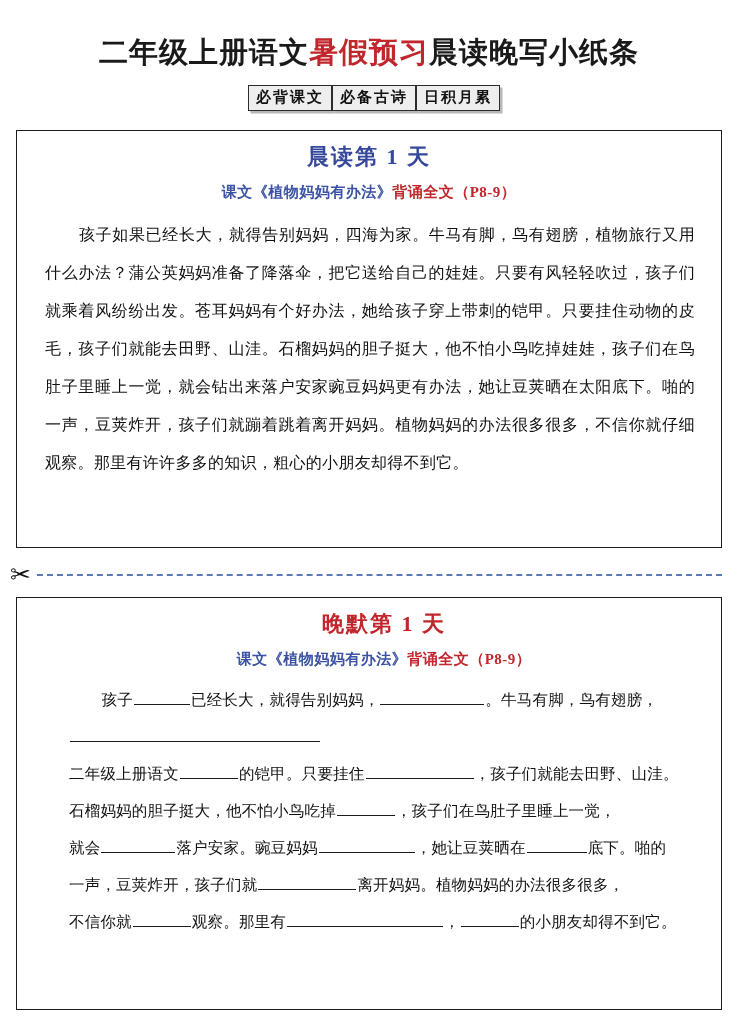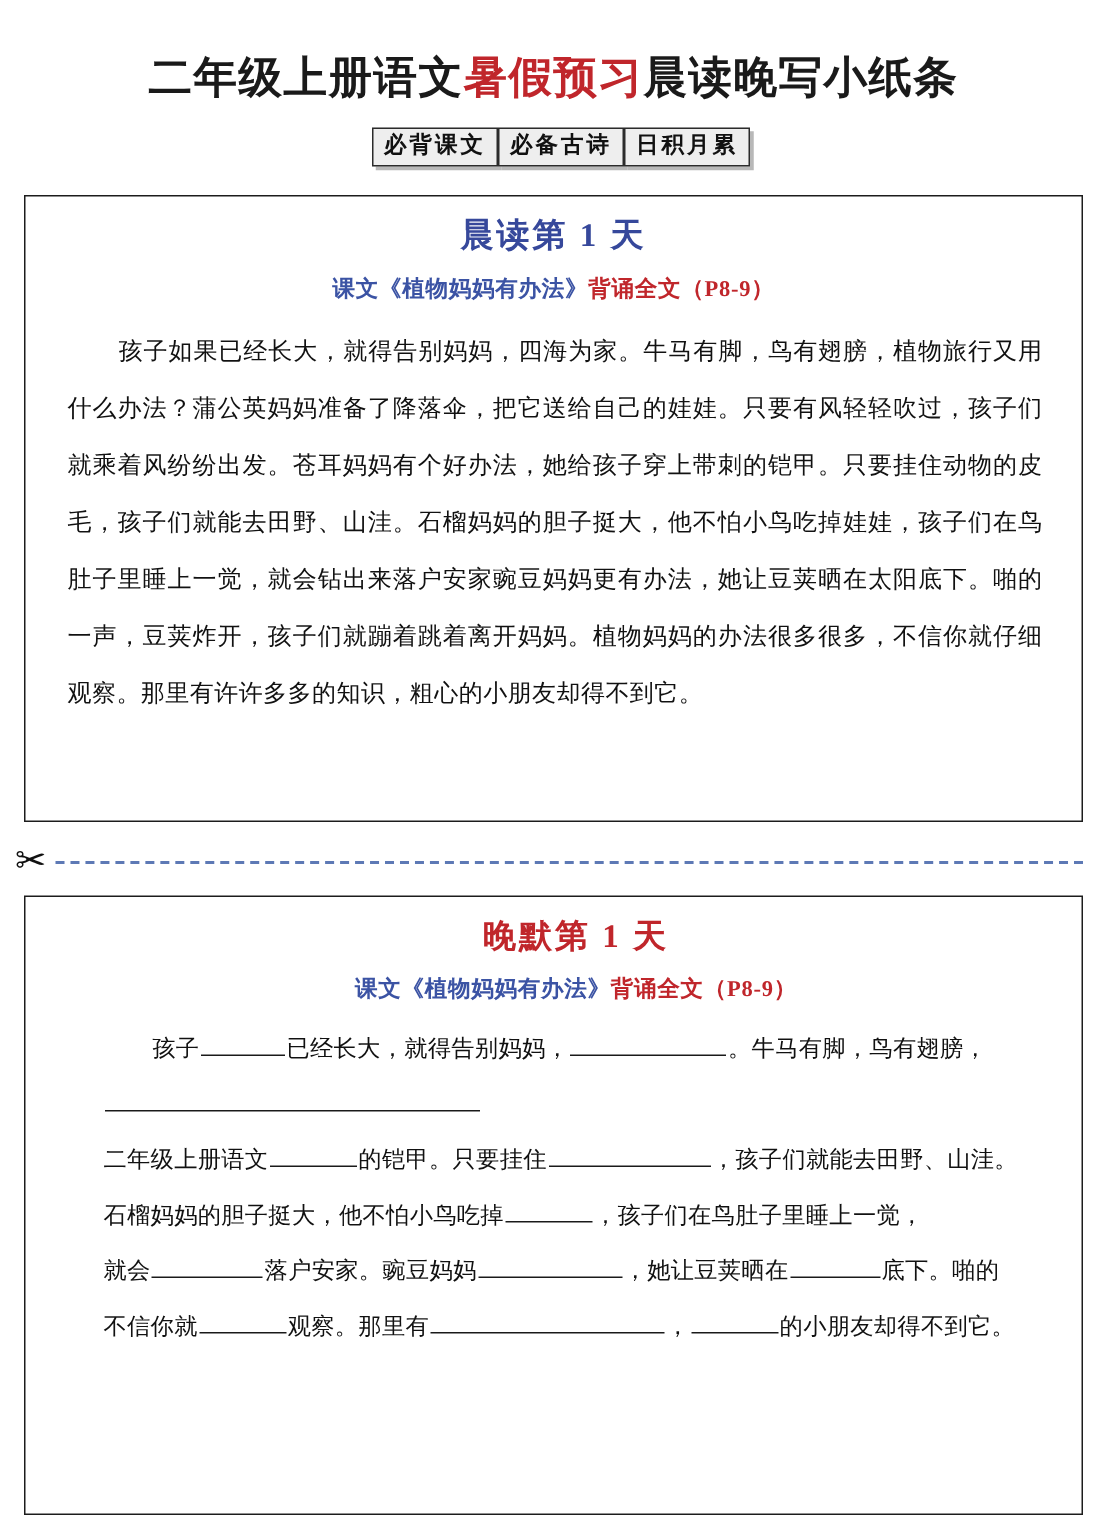--- a/index.html
+++ b/index.html
@@ -196,17 +196,18 @@
     <div class="sec-title red">晚默第 1 天</div>
     <div class="sec-sub">
       <span class="part-blue">课文《植物妈妈有办法》</span><span class="part-red">背诵全文（P8-9）</span>
     </div>
     <div class="exercise" id="exercise-lines">
         <div class="ex-line"><span class="indent"></span><span>孩子</span><span class="blank" style="width: 56px;"></span><span>已经长大，就得告别妈妈，</span><span class="blank" style="width: 104px;"></span><span>。牛马有脚，鸟有翅膀，</span></div>
         <div class="ex-line"><span class="blank" style="width: 250px;"></span></div>
         <div class="ex-line"><span>二年级上册语文</span><span class="blank" style="width: 58px;"></span><span>的铠甲。只要挂住</span><span class="blank" style="width: 108px;"></span><span>，孩子们就能去田野、山洼。</span></div>
         <div class="ex-line"><span>石榴妈妈的胆子挺大，他不怕小鸟吃掉</span><span class="blank" style="width: 58px;"></span><span>，孩子们在鸟肚子里睡上一觉，</span></div>
         <div class="ex-line"><span>就会</span><span class="blank" style="width: 74px;"></span><span>落户安家。豌豆妈妈</span><span class="blank" style="width: 96px;"></span><span>，她让豆荚晒在</span><span class="blank" style="width: 60px;"></span><span>底下。啪的</span></div>
+        <div class="ex-line"><span>一声，豆荚炸开，孩子们就</span><span class="blank" style="width: 98px;"></span><span>离开妈妈。植物妈妈的办法很多很多，</span></div>
         <div class="ex-line"><span>不信你就</span><span class="blank" style="width: 58px;"></span><span>观察。那里有</span><span class="blank" style="width: 156px;"></span><span>，</span><span class="blank" style="width: 58px;"></span><span>的小朋友却得不到它。</span></div>
       </div>
   </div>
 
 </div>
 
 </body></html>

